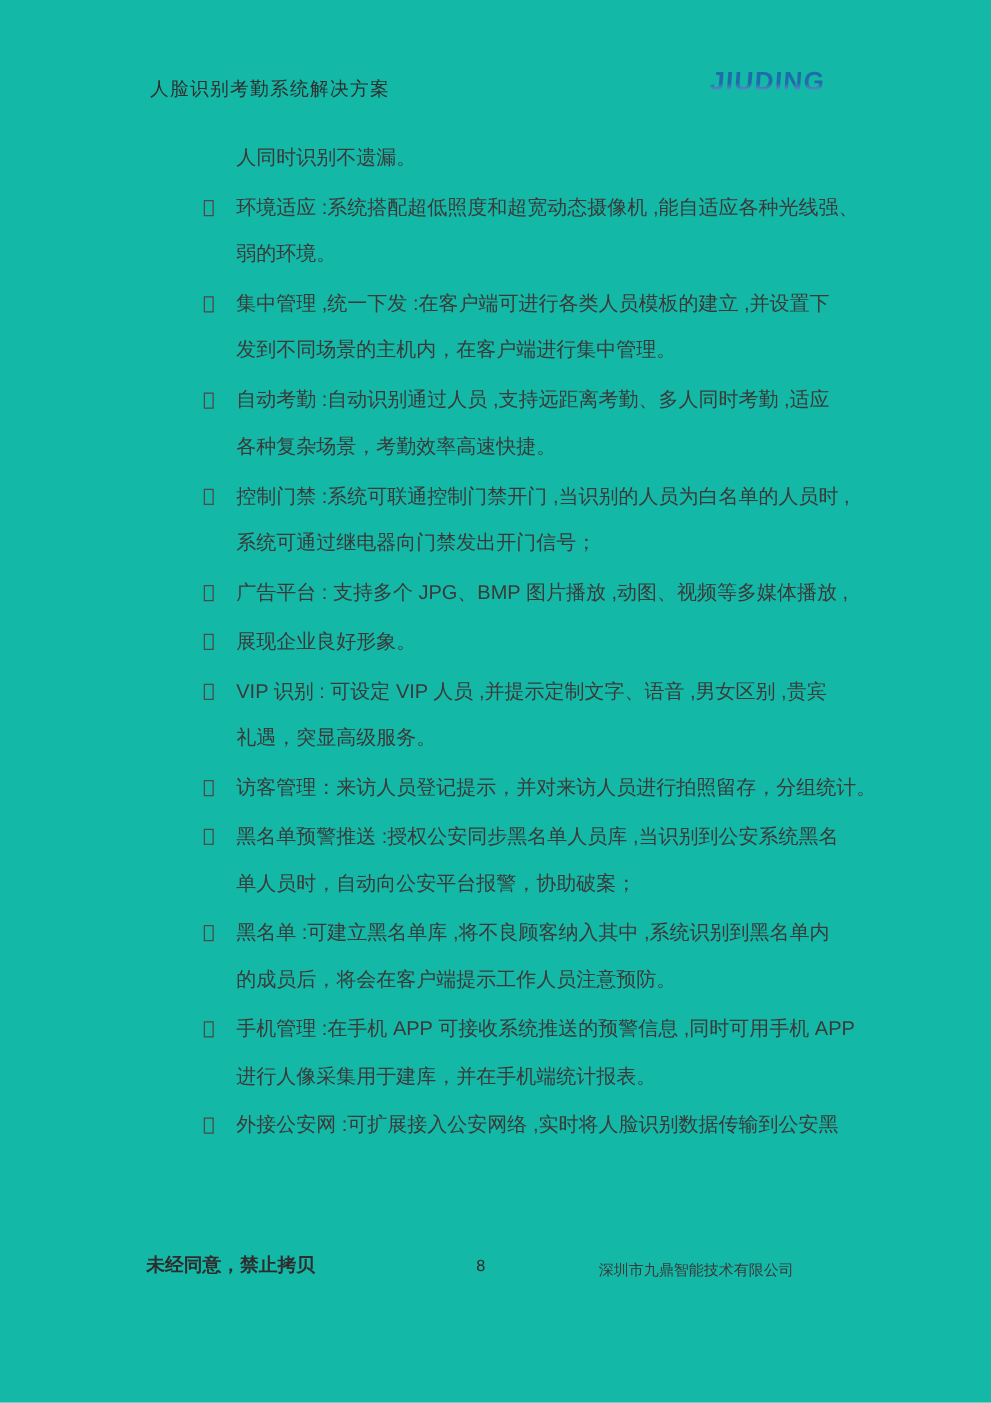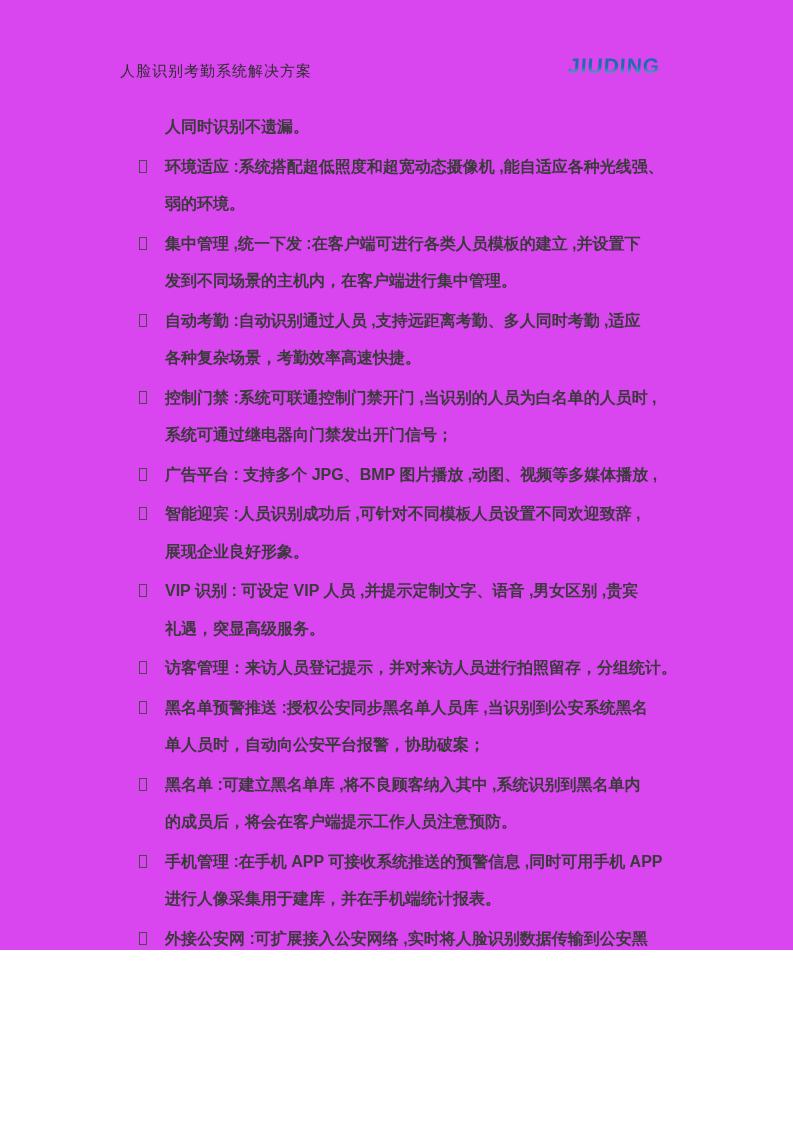--- a/index.html
+++ b/index.html
@@ -6,22 +6,22 @@
   html, body { background: #ffffff; }
   body {
     font-family: "Liberation Sans", sans-serif;
     width: 793px;
     height: 1122px;
     overflow: hidden;
   }
   .page {
     position: relative;
     width: 793px;
-    height: 950px;
-    background: #d946ef;
+    height: 1122px;
+    background: #14b8a6;
     overflow: hidden;
   }
 
   
   .doc-header-title {
     position: absolute;
     left: 120px;
     top: 62px;
     font-size: 15px;
     color: #2f2f2f;
@@ -39,24 +39,23 @@
     background: linear-gradient(180deg, #1965a8 0%, #1e6cab 52%, #8ab6dc 100%);
     -webkit-background-clip: text;
     background-clip: text;
     color: transparent;
     white-space: nowrap;
   }
 
   
   .doc-body {
     position: absolute;
-    left: 112px;
+    left: 136px;
     top: 108px;
     width: 566px;
-    font-weight: bold;
   }
   .para {
     position: relative;
     padding-left: 53px;
     margin-bottom: 2px;
     font-size: 16px;
     line-height: 37.5px;
     color: #3a3a3a;
   }
   .para .line {
@@ -130,21 +129,20 @@
         <span class="bullet-box"></span>
         <div class="line">控制门禁 :系统可联通控制门禁开门 ,当识别的人员为白名单的人员时 ,</div>
         <div class="line">系统可通过继电器向门禁发出开门信号；</div>
       </div>
       <div class="para">
         <span class="bullet-box"></span>
         <div class="line">广告平台 : 支持多个 JPG、BMP 图片播放 ,动图、视频等多媒体播放 ,</div>
       </div>
       <div class="para">
         <span class="bullet-box"></span>
-        <div class="line">智能迎宾 :人员识别成功后 ,可针对不同模板人员设置不同欢迎致辞 ,</div>
         <div class="line">展现企业良好形象。</div>
       </div>
       <div class="para">
         <span class="bullet-box"></span>
         <div class="line">VIP 识别 : 可设定 VIP 人员 ,并提示定制文字、语音 ,男女区别 ,贵宾</div>
         <div class="line">礼遇，突显高级服务。</div>
       </div>
       <div class="para">
         <span class="bullet-box"></span>
         <div class="line">访客管理：来访人员登记提示，并对来访人员进行拍照留存，分组统计。</div>

